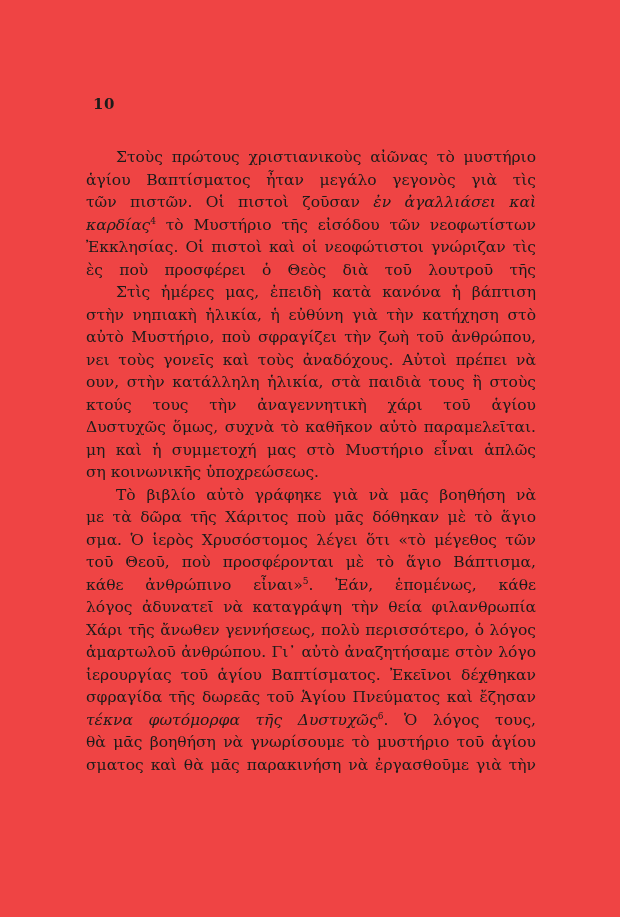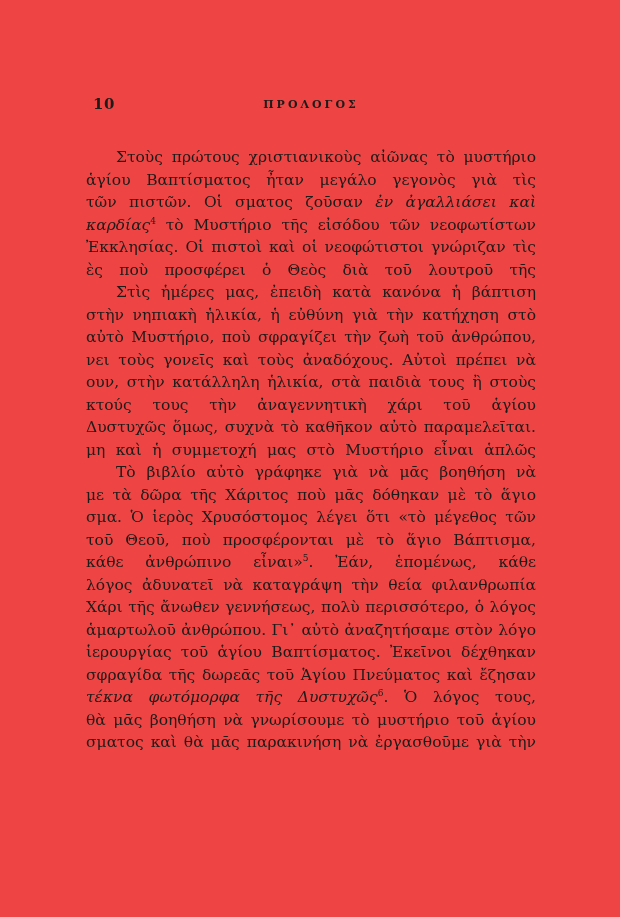--- a/index.html
+++ b/index.html
@@ -63,40 +63,40 @@
     vertical-align: super;
     line-height: 0;
   }
 </style>
 </head>
 <body>
 
 <div class="page">
   <div class="header">
     <span class="pagenum">10</span>
-    <span class="runhead">ΠΡΟΛΟΓΟΣ</span>
   </div>
   <div class="body-text" id="body-text">
       <div class="para">
         <div class="line indent"><span>Στοὺς πρώτους χριστιανικοὺς αἰῶνας τὸ μυστήριο τοῦ</span></div>
         <div class="line"><span>ἁγίου Βαπτίσματος ἦταν μεγάλο γεγονὸς γιὰ τὶς κοινότητες</span></div>
-        <div class="line"><span>τῶν πιστῶν. Οἱ σματος ζοῦσαν </span><span class="it">ἐν ἀγαλλιάσει καὶ ἀφελότητι</span></div>
+        <div class="line"><span>τῶν πιστῶν. Οἱ πιστοὶ ζοῦσαν </span><span class="it">ἐν ἀγαλλιάσει καὶ ἀφελότητι</span></div>
         <div class="line"><span class="it">καρδίας</span><span class="sup">4</span><span> τὸ Μυστήριο τῆς εἰσόδου τῶν νεοφωτίστων στὴν</span></div>
         <div class="line"><span>Ἐκκλησίας. Οἱ πιστοὶ καὶ οἱ νεοφώτιστοι γνώριζαν τὶς δωρε-</span></div>
         <div class="line end"><span>ὲς ποὺ προσφέρει ὁ Θεὸς διὰ τοῦ λουτροῦ τῆς παλιγγενεσίας.</span></div>
       </div>
       <div class="para">
         <div class="line indent"><span>Στὶς ἡμέρες μας, ἐπειδὴ κατὰ κανόνα ἡ βάπτιση γίνεται</span></div>
         <div class="line"><span>στὴν νηπιακὴ ἡλικία, ἡ εὐθύνη γιὰ τὴν κατήχηση στὸ σπουδαῖο</span></div>
         <div class="line"><span>αὐτὸ Μυστήριο, ποὺ σφραγίζει τὴν ζωὴ τοῦ ἀνθρώπου, βαρύ-</span></div>
         <div class="line"><span>νει τοὺς γονεῖς καὶ τοὺς ἀναδόχους. Αὐτοὶ πρέπει νὰ ἑρμηνεύ-</span></div>
         <div class="line"><span>ουν, στὴν κατάλληλη ἡλικία, στὰ παιδιὰ τους ἢ στοὺς ἀναδε-</span></div>
         <div class="line"><span>κτούς τους τὴν ἀναγεννητικὴ χάρι τοῦ ἁγίου Βαπτίσματος.</span></div>
         <div class="line"><span>Δυστυχῶς ὅμως, συχνὰ τὸ καθῆκον αὐτὸ παραμελεῖται. Ἀκό-</span></div>
         <div class="line"><span>μη καὶ ἡ συμμετοχή μας στὸ Μυστήριο εἶναι ἁπλῶς ἐκπλήρω-</span></div>
+        <div class="line end"><span>ση κοινωνικῆς ὑποχρεώσεως.</span></div>
       </div>
       <div class="para">
         <div class="line indent"><span>Τὸ βιβλίο αὐτὸ γράφηκε γιὰ νὰ μᾶς βοηθήση νὰ γνωρίσου-</span></div>
         <div class="line"><span>με τὰ δῶρα τῆς Χάριτος ποὺ μᾶς δόθηκαν μὲ τὸ ἅγιο Βάπτι-</span></div>
         <div class="line"><span>σμα. Ὁ ἱερὸς Χρυσόστομος λέγει ὅτι «τὸ μέγεθος τῶν δωρεῶν</span></div>
         <div class="line"><span>τοῦ Θεοῦ, ποὺ προσφέρονται μὲ τὸ ἅγιο Βάπτισμα, ὑπερβαίνει</span></div>
         <div class="line"><span>κάθε ἀνθρώπινο εἶναι»</span><span class="sup">5</span><span>. Ἐάν, ἑπομένως, κάθε ἀνθρώπινος</span></div>
         <div class="line"><span>λόγος ἀδυνατεῖ νὰ καταγράψη τὴν θεία φιλανθρωπία καὶ τὴν</span></div>
         <div class="line"><span>Χάρι τῆς ἄνωθεν γεννήσεως, πολὺ περισσότερο, ὁ λόγος ἑνὸς</span></div>
         <div class="line"><span>ἁμαρτωλοῦ ἀνθρώπου. Γι᾽ αὐτὸ ἀναζητήσαμε στὸν λόγο καὶ</span></div>

